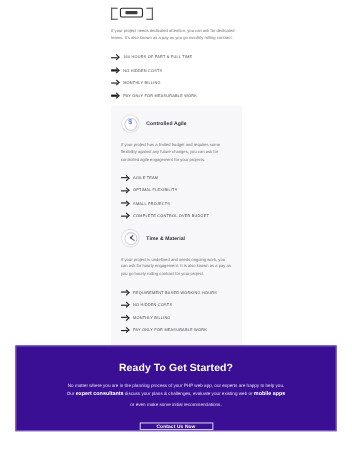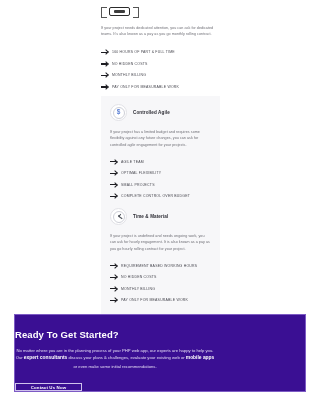--- a/index.html
+++ b/index.html
@@ -121,21 +121,21 @@
   .card .para { margin-bottom: 2px; }
   .card .feature-list { margin-top: 8px; }
 
   
   .cta {
     position: absolute;
     left: 14px; top: 314px;
     width: 292px; height: 78px;
     background: #3a0f93;
     border: 1px solid #7d5bc4;
-    display:flex; flex-direction:column; align-items:flex-start;
+    display:flex; flex-direction:column; align-items:center;
   }
   .cta-title {
     margin-top: 14px;
     font-size: 9.5px;
     font-weight: 700;
     color: #ffffff;
     letter-spacing: 0.01em;
   }
   .cta-body {
     margin-top: 7px;

